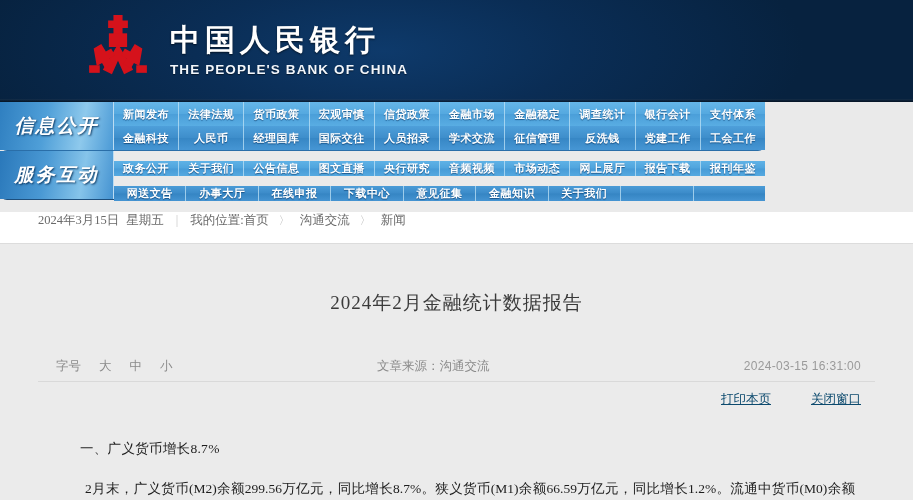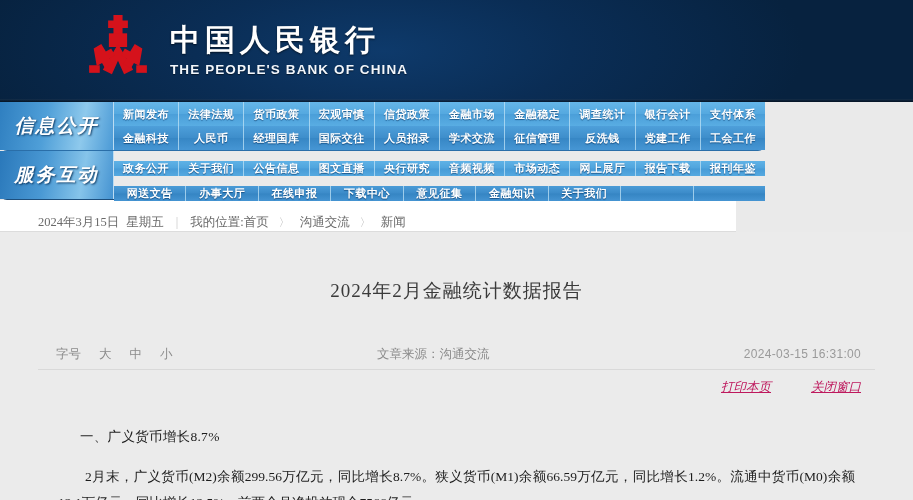--- a/index.html
+++ b/index.html
@@ -74,23 +74,23 @@
     cursor:pointer;box-sizing:border-box;text-align:center;
   }
   .nav-cell:last-child{border-right:none;}
   .nav-cell.empty{color:transparent;cursor:default;}
   .nav-block.second .nav-label{
     background:linear-gradient(100deg,#2a78ba 0%,#4a99d4 40%,#86c4ea 72%,#4593d1 100%);
   }
 
   
   .crumb-strip{
-    height:31px;width:736px;background:#ffffff;
+    height:31px;width:913px;background:#ffffff;
     border-bottom:1px solid #dcdcdc;
-    display:flex;align-items:flex-end;
+    display:flex;align-items:flex-start;margin-top:12px;
   }
   .crumb{
     margin-left:38px;display:flex;align-items:center;gap:7px;
     font-size:12.5px;color:#6a6a6a;
     font-family:"Liberation Serif","DejaVu Serif",serif;white-space:nowrap;
   }
   .crumb .sep{color:#c9c9c9;margin:0 5px;}
   .crumb .arw{color:#b5b5b5;font-size:11px;margin:0 3px;}
 
   
@@ -116,21 +116,21 @@
   .fsize{display:flex;align-items:center;gap:18px;padding-left:18px;}
   .fsize .lbl{color:#8a8a8a;}
   .fsize .sz{cursor:pointer;color:#8a8a8a;}
   .src{color:#8a8a8a;margin-left:-50px;}
   .stamp{color:#9a9a9a;padding-right:14px;letter-spacing:.3px;
          font-family:"Liberation Sans","DejaVu Sans",sans-serif;font-size:12px;}
   .tool-row{
     margin:9px 34px 0 20px;display:flex;justify-content:flex-end;gap:40px;
     font-size:12.5px;font-family:"Liberation Serif","DejaVu Serif",serif;
   }
-  .tool-row a{color:#be185d;text-decoration:underline;cursor:pointer;font-style:italic;}
+  .tool-row a{color:#0c4a6e;text-decoration:underline;cursor:pointer;}
   .body-wrap{margin:32px 40px 0 40px;color:#222;}
   .sec-head{
     font-size:13.5px;font-weight:400;color:#1d1d1d;margin-left:22px;
     font-family:"Liberation Serif","DejaVu Serif",serif;letter-spacing:.3px;
   }
   .para{
     margin-top:18px;font-size:13.5px;line-height:26px;color:#1d1d1d;
     text-indent:27px;text-align:justify;
     font-family:"Liberation Serif","DejaVu Serif",serif;
   }

